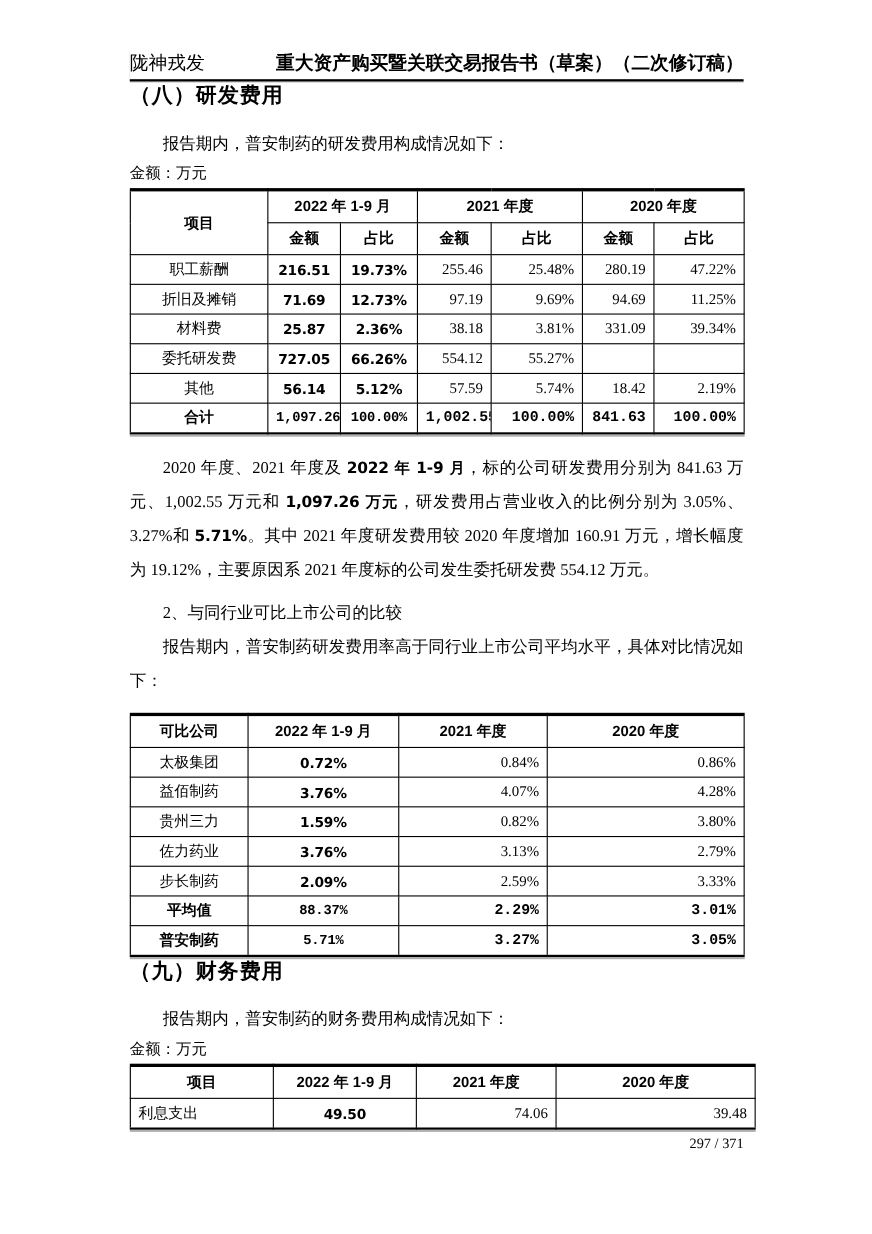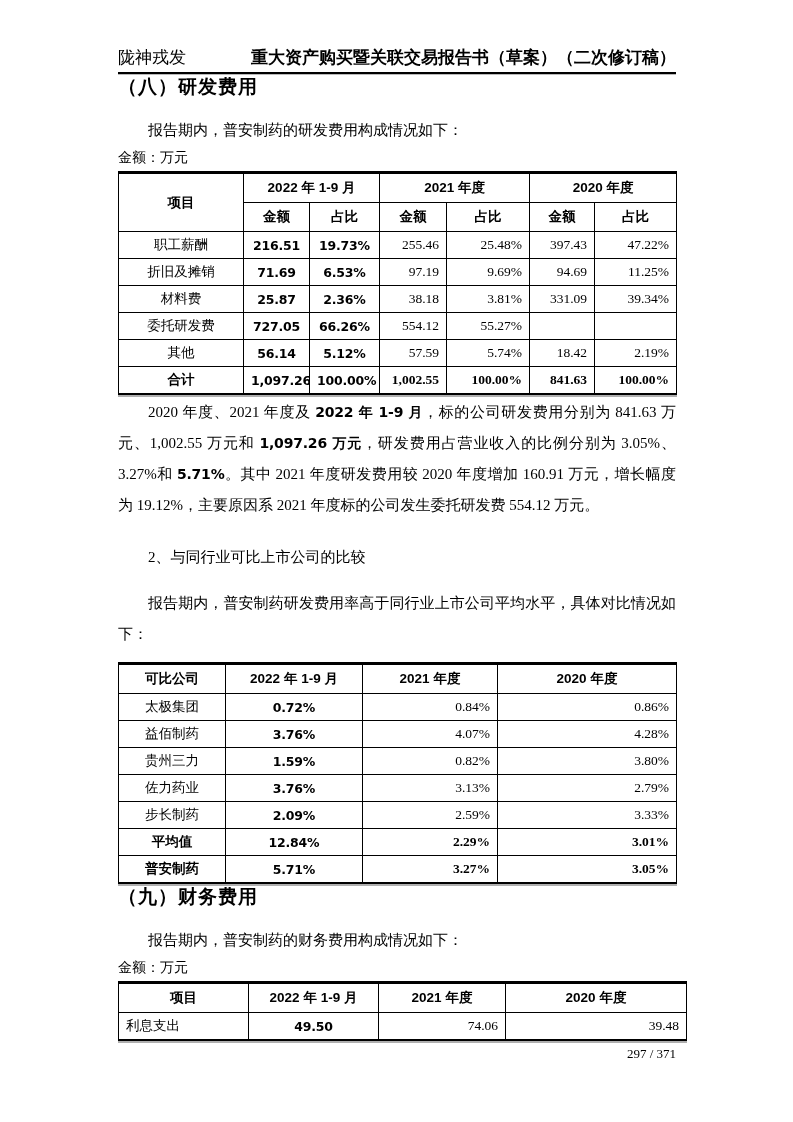--- a/index.html
+++ b/index.html
@@ -23,29 +23,29 @@
   }
   .phead .right { font-weight: bold; }
   
   .h1 {
     font-family: Liberation Sans, sans-serif;
     font-weight: bold; font-size: 19px; letter-spacing: 1px;
   }
   .intro { margin-top: 21px; font-size: 15px; text-indent: 2em; }
   .unit { font-size: 14px; margin: 9px 0 4px 0; }
   .para {
-    margin-top: 2px; font-size: 15px; line-height: 31px;
+    margin-top: 16px; font-size: 15px; line-height: 31px;
     text-indent: 2em; text-align: justify;
   }
   .para .b, .b {
     font-weight: bold;
     font-family: "DejaVu Sans", "Liberation Sans", sans-serif;
     font-size: 14px; letter-spacing: -0.2px;
   }
-  .sub { margin-top: 27px; font-size: 15px; text-indent: 2em; }
+  .sub { margin-top: 13px; font-size: 15px; text-indent: 2em; }
   
   table.dtable {
     border-collapse: collapse; table-layout: fixed; width: 558px;
     border-top: 3px solid #000;
     border-bottom: 2px solid #000;
     box-shadow: 0 2px 0 rgba(110,110,110,.55);
     font-size: 13.5px;
   }
   .dtable th, .dtable td { border: 1px solid #000; overflow: hidden; white-space: nowrap; }
   .dtable th {
@@ -54,21 +54,21 @@
   }
   .dtable td { padding: 4px 7px; }
   td.item { text-align: center; }
   td.item-left { text-align: left; }
   td.num2022 {
     text-align: center; font-weight: bold;
     font-family: "DejaVu Sans", "Liberation Sans", sans-serif;
     font-size: 12.5px; letter-spacing: -0.2px;
   }
   td.numserif { text-align: right; }
-  tr.bold-row td { font-weight: bold; }
+  tr.bold-row td { font-weight: bold; font-family: Liberation Mono, monospace; }
   
   .pageno {
     text-align: right; font-weight: normal; font-size: 13px; margin-top: 5px;
     font-family: "Liberation Serif", "DejaVu Serif", serif;
   }
 </style>
 </head>
 <body>
 
 <div class="page">
@@ -108,27 +108,27 @@
           <th>占比</th>
         </tr>
       </thead>
       <tbody>
         <tr>
           <td class="item">职工薪酬</td>
           <td class="num2022">216.51</td>
           <td class="num2022">19.73%</td>
           <td class="numserif">255.46</td>
           <td class="numserif">25.48%</td>
-          <td class="numserif">397.43</td>
+          <td class="numserif">280.19</td>
           <td class="numserif">47.22%</td>
         </tr>
         <tr>
           <td class="item">折旧及摊销</td>
           <td class="num2022">71.69</td>
-          <td class="num2022">6.53%</td>
+          <td class="num2022">12.73%</td>
           <td class="numserif">97.19</td>
           <td class="numserif">9.69%</td>
           <td class="numserif">94.69</td>
           <td class="numserif">11.25%</td>
         </tr>
         <tr>
           <td class="item">材料费</td>
           <td class="num2022">25.87</td>
           <td class="num2022">2.36%</td>
           <td class="numserif">38.18</td>
@@ -162,21 +162,21 @@
           <td class="numserif">100.00%</td>
           <td class="numserif">841.63</td>
           <td class="numserif">100.00%</td>
         </tr>
       </tbody>
     </table>
 
   <div class="para"><span>2020 年度、2021 年度及 </span><span class="b">2022 年 1-9 月</span><span>，标的公司研发费用分别为 841.63 万元、1,002.55 万元和 </span><span class="b">1,097.26 万元</span><span>，研发费用占营业收入的比例分别为 3.05%、3.27%和 </span><span class="b">5.71%</span><span>。其中 2021 年度研发费用较 2020 年度增加 160.91 万元，增长幅度为 19.12%，主要原因系 2021 年度标的公司发生委托研发费 554.12 万元。</span></div>
 
   <div class="sub">2、与同行业可比上市公司的比较</div>
-  <div class="para" style="margin-top:21px">报告期内，普安制药研发费用率高于同行业上市公司平均水平，具体对比情况如下：</div>
+  <div class="para" style="margin-top:7px">报告期内，普安制药研发费用率高于同行业上市公司平均水平，具体对比情况如下：</div>
 
   <table class="dtable" style="margin-top:12px">
       <colgroup>
         <col style="width: 107px;">
         <col style="width: 137px;">
         <col style="width: 135px;">
         <col style="width: 179px;">
       </colgroup>
       <thead>
         <tr>
@@ -212,21 +212,21 @@
           <td class="numserif">2.79%</td>
         </tr>
         <tr>
           <td class="item">步长制药</td>
           <td class="num2022">2.09%</td>
           <td class="numserif">2.59%</td>
           <td class="numserif">3.33%</td>
         </tr>
         <tr class="bold-row">
           <td class="item">平均值</td>
-          <td class="num2022">12.84%</td>
+          <td class="num2022">88.37%</td>
           <td class="numserif">2.29%</td>
           <td class="numserif">3.01%</td>
         </tr>
         <tr class="bold-row">
           <td class="item">普安制药</td>
           <td class="num2022">5.71%</td>
           <td class="numserif">3.27%</td>
           <td class="numserif">3.05%</td>
         </tr>
       </tbody>

